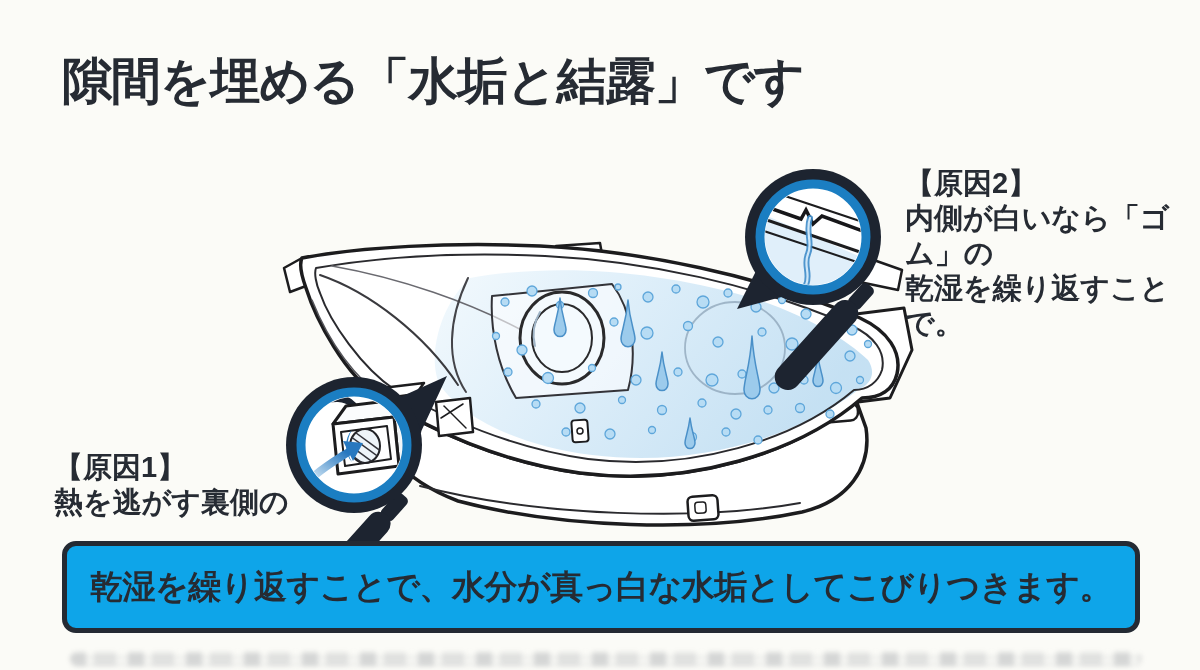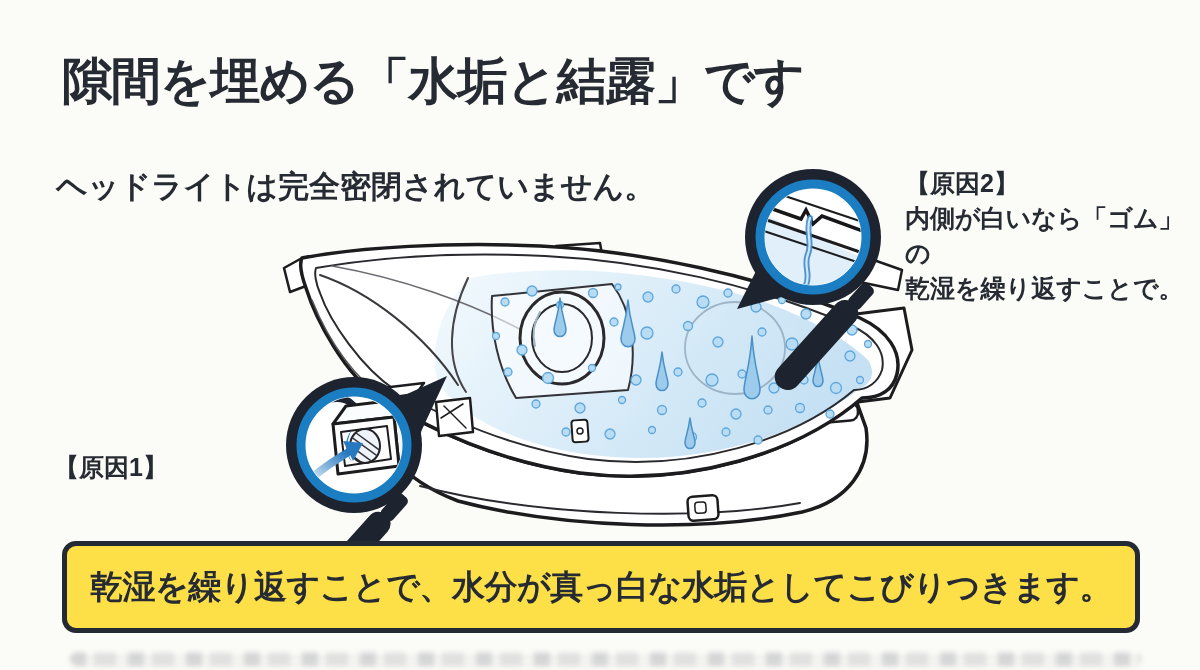--- a/index.html
+++ b/index.html
@@ -3,27 +3,27 @@
 <meta charset="utf-8">
 <style>
   html,body{margin:0;padding:0;background:#e8e8e6;}
   .stage{
     position:relative;width:1200px;height:670px;overflow:hidden;
     background:#fbfbf7;color:#262b33;
     font-family:"Liberation Sans","DejaVu Sans",sans-serif;
   }
   .title{position:absolute;left:62px;top:48px;font-size:50px;font-weight:900;letter-spacing:-1px;white-space:nowrap;}
   .subtitle{position:absolute;left:56px;top:166px;font-size:31px;font-weight:800;white-space:nowrap;}
-  .cause{position:absolute;font-size:25px;font-weight:800;line-height:35px;}
+  .cause{position:absolute;font-size:29px;font-weight:800;line-height:35px;}
   .cause1{left:54px;top:410px;width:250px;margin-top:40px;}
   .cause2{left:905px;top:166px;width:280px;}
   .illu{position:absolute;left:0;top:0;}
   .conclusion-box{
     position:absolute;left:62px;top:541px;width:1078px;height:92px;box-sizing:border-box;
-    background:#fde047;border:5px solid #242a33;border-radius:14px;
+    background:#0ea5e9;border:5px solid #242a33;border-radius:14px;
     display:flex;align-items:center;justify-content:center;
   }
   .conclusion-text{font-size:33px;font-weight:900;letter-spacing:-0.5px;white-space:nowrap;}
   .noise-strip{
     position:absolute;left:70px;right:58px;top:652px;height:14px;border-radius:7px;opacity:.55;
     background:
       repeating-linear-gradient(90deg,rgba(78,84,96,.35) 0 16px,rgba(250,250,247,.02) 16px 24px,rgba(78,84,96,.22) 24px 46px,rgba(250,250,247,.02) 46px 58px),
       repeating-linear-gradient(0deg,rgba(120,126,138,.25) 0 3px,rgba(250,250,247,.05) 3px 7px);
     filter:blur(2.5px);
   }
@@ -233,30 +233,30 @@
         <path d="M764,206 L801,219 L806,210 L813,224 L822,216 L863,231" fill="none" stroke="#17171a" stroke-width="3.5"></path>
         <path d="M764,219 L863,253" fill="none" stroke="#1c1c1e" stroke-width="3"></path>
         <path d="M764,231 L863,264" fill="none" stroke="#1c1c1e" stroke-width="2"></path>
         <path d="M810,218 C805,232 813,243 808,254 C803,265 811,274 806,285" fill="none" stroke="#3f8cc9" stroke-width="6" stroke-linecap="round" opacity="0.9"></path>
         <path d="M810,218 C805,232 813,243 808,254 C803,265 811,274 806,285" fill="none" stroke="#cfe7f8" stroke-width="2.2" stroke-linecap="round"></path>
       </g>
     </g>
   </svg>
 
   <div class="title">隙間を埋める「水垢と結露」です</div>
-  <div class="subtitle">ヘッドライトは完全密閉されていません。</div>
 
   <div class="cause cause2">
     <div>【原因2】</div>
     <div>内側が白いなら「ゴム」の</div>
     <div>乾湿を繰り返すことで。</div>
   </div>
 
   <div class="cause cause1">
     <div>【原因1】</div>
+    <div>熱を逃がす裏側の</div>
   </div>
 
   <div class="conclusion-box">
     <div class="conclusion-text">乾湿を繰り返すことで、水分が真っ白な水垢としてこびりつきます。</div>
   </div>
 
   <div class="noise-strip"></div>
 </div>
 
 </body></html>

